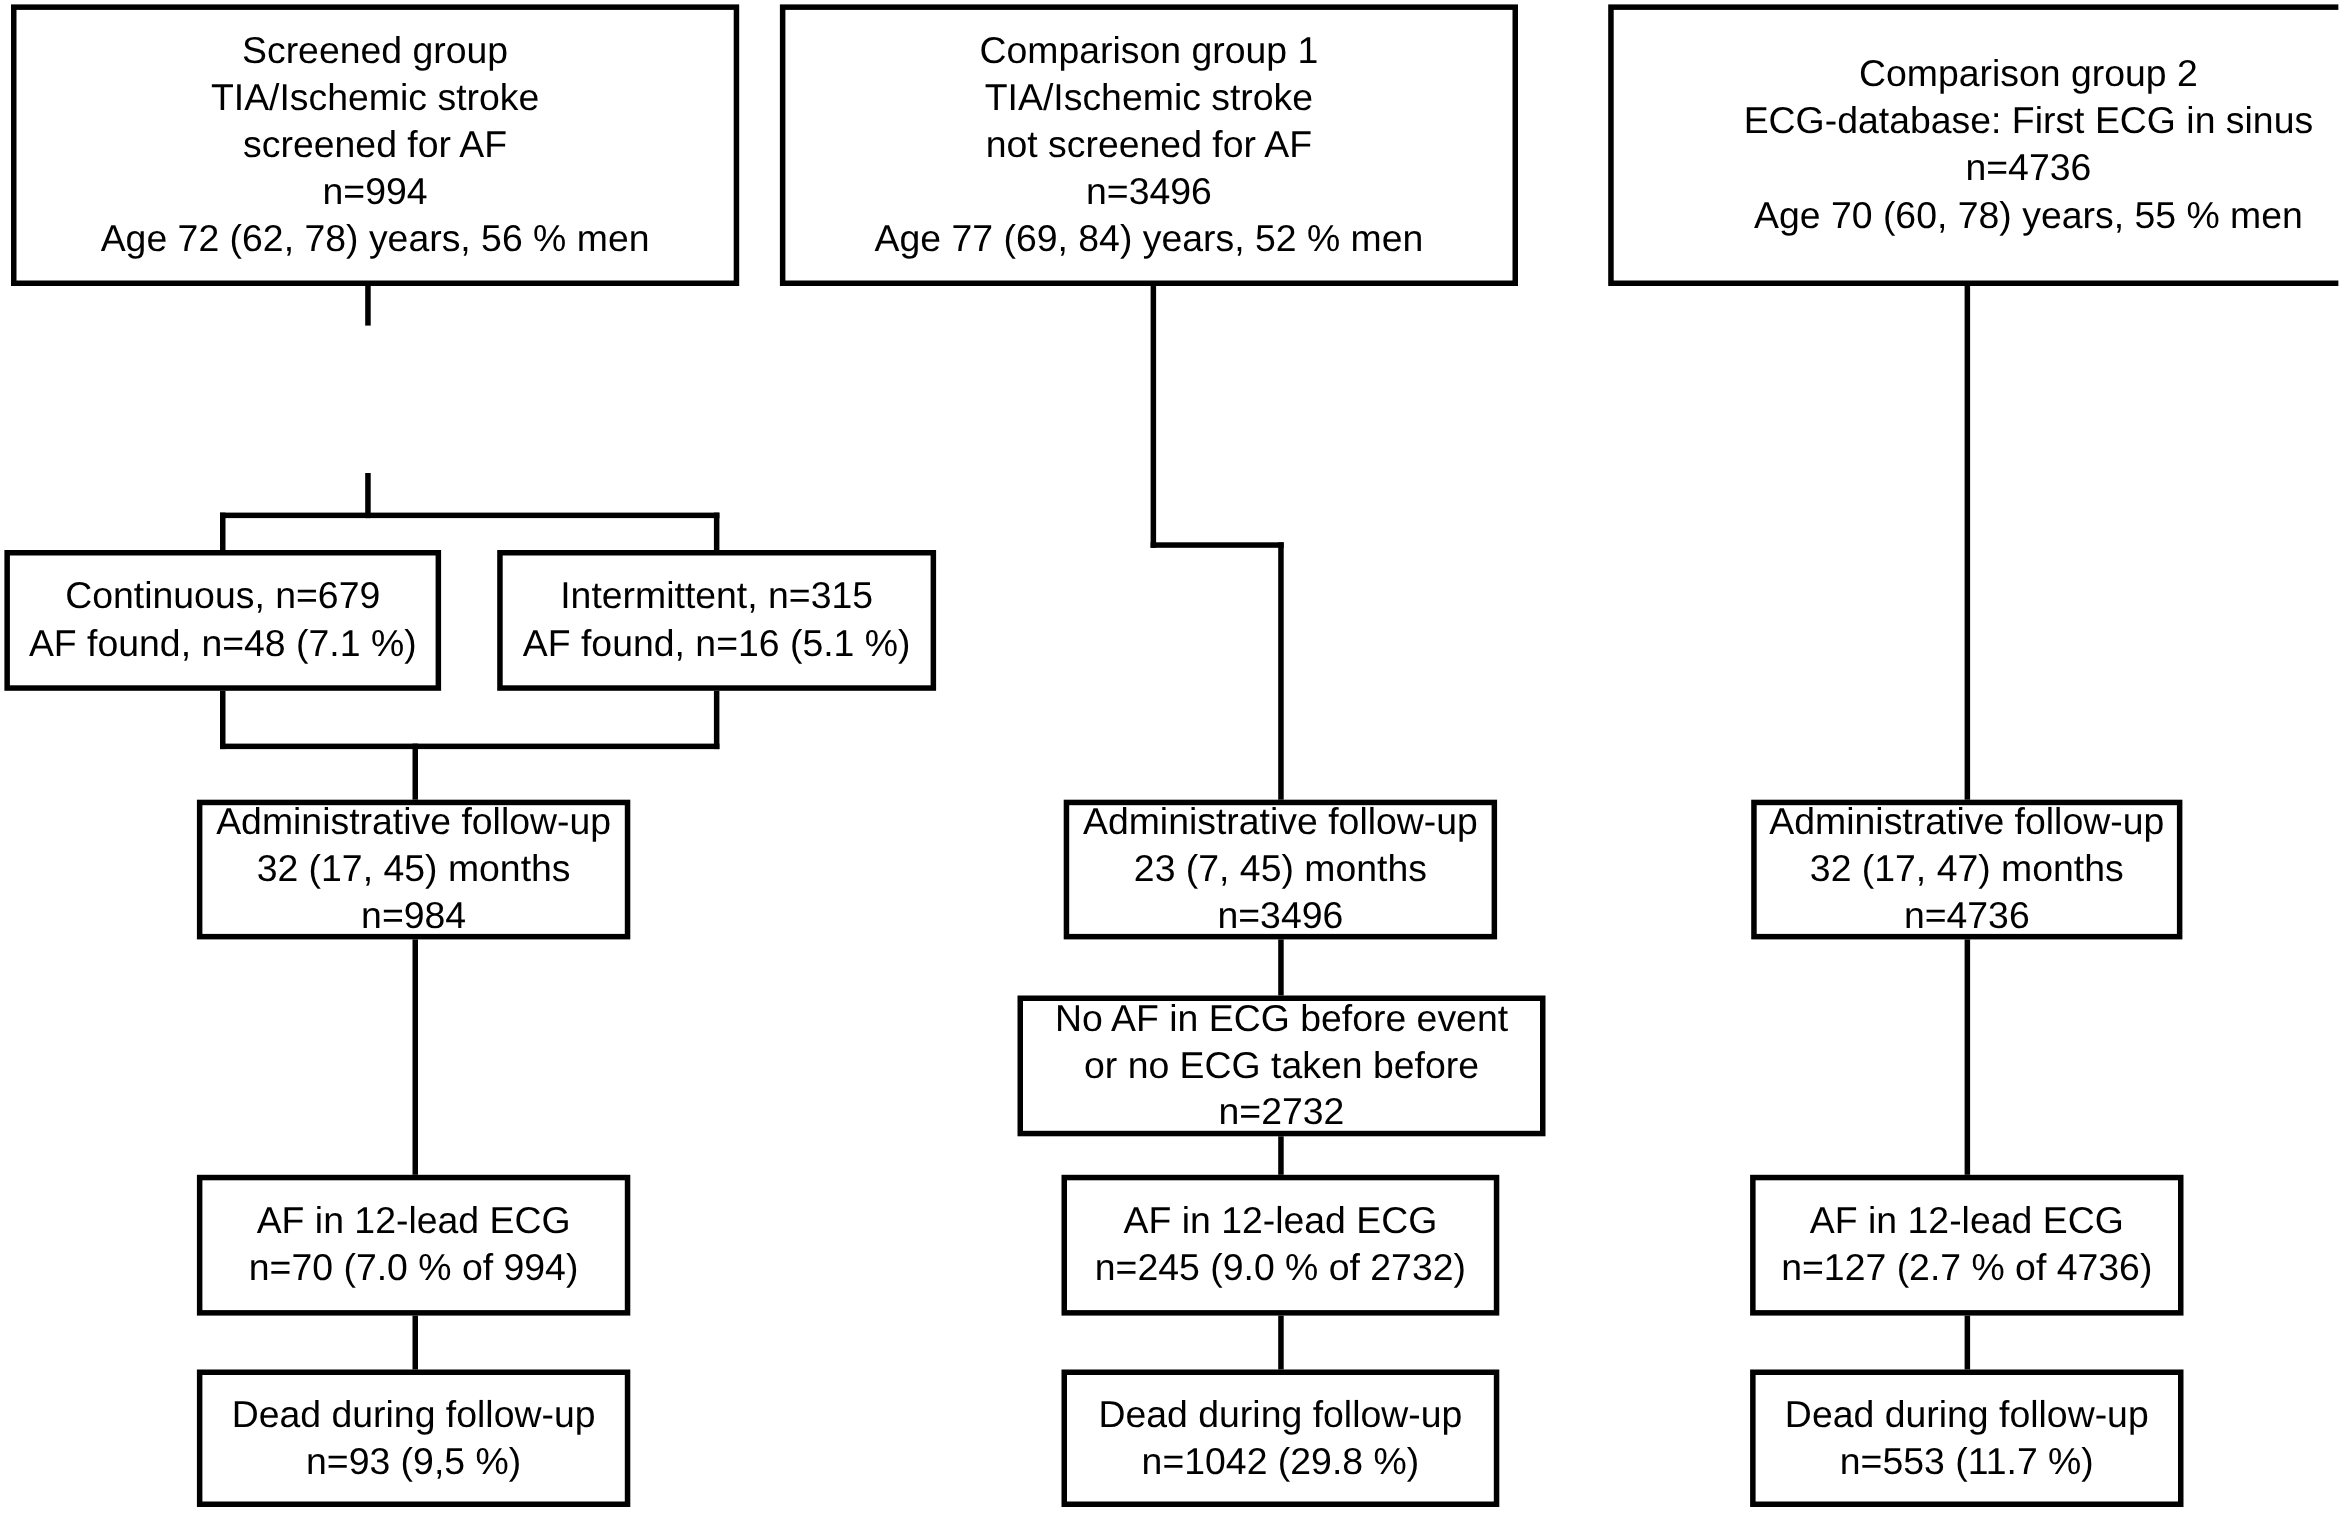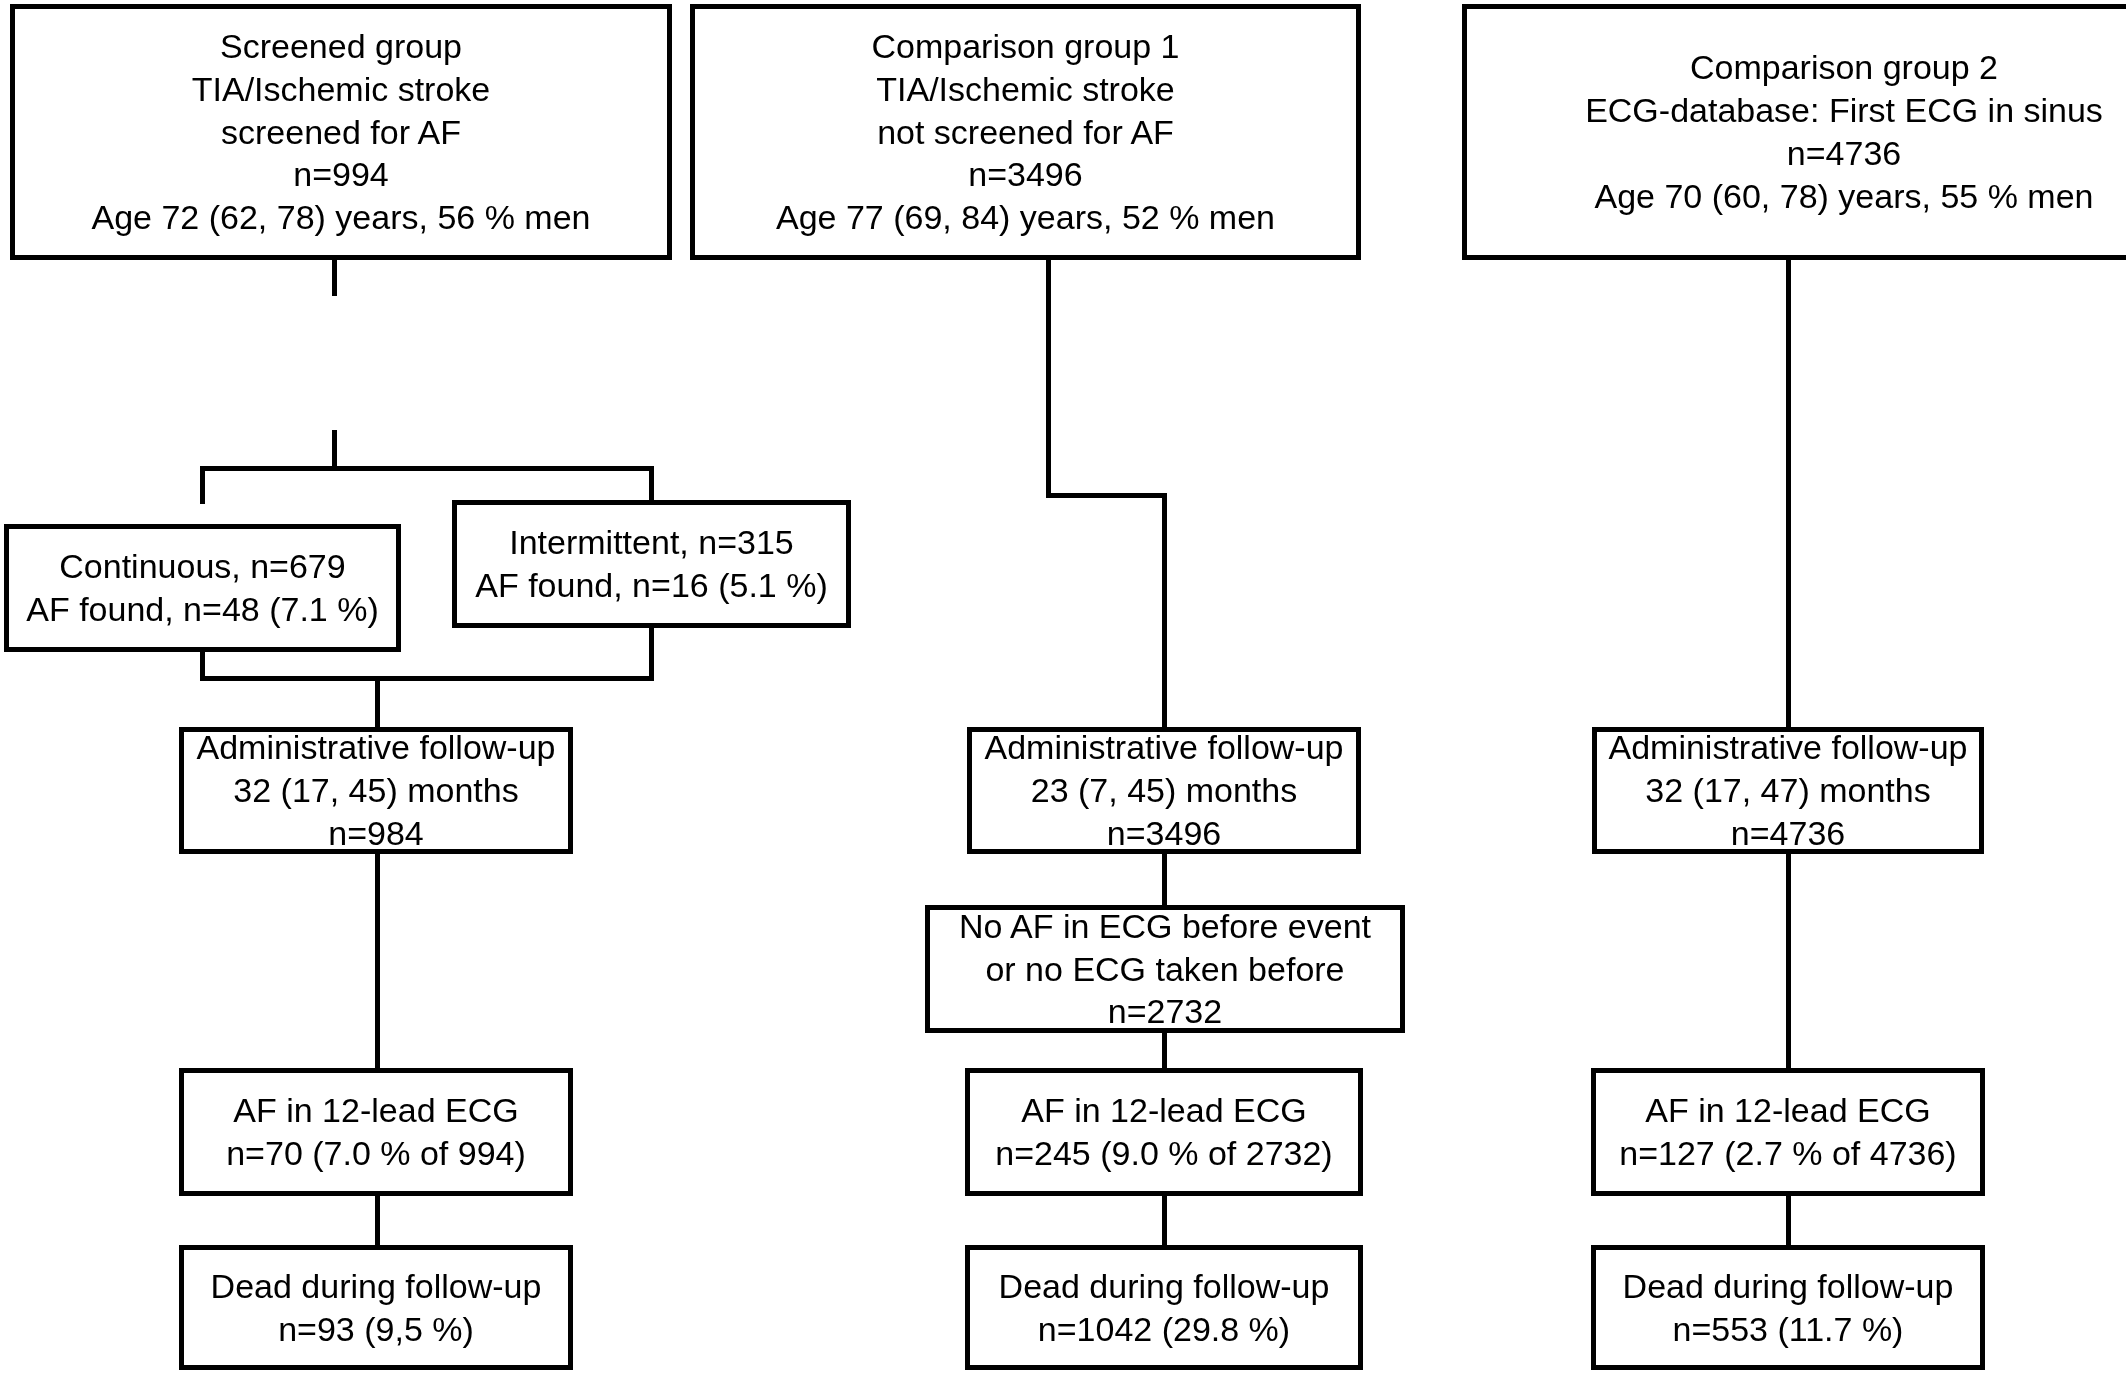--- a/index.html
+++ b/index.html
@@ -61,33 +61,33 @@
 
   <div class="line" style="left:1786px; top:256px; width:5px; height:475px"></div>
   <div class="line" style="left:1786px; top:852px; width:5px; height:220px"></div>
   <div class="line" style="left:1786px; top:1194px; width:5px; height:55px"></div>
 
   <div class="box" style="left:10px; top:4px; width:662px; height:256px">Screened group
 TIA/Ischemic stroke
 screened for AF
 n=994
 Age 72 (62, 78) years, 56 % men</div>
-  <div class="box" style="left:4px; top:524px; width:397px; height:128px">Continuous, n=679
+  <div class="box" style="left:4px; top:500px; width:397px; height:128px">Continuous, n=679
 AF found, n=48 (7.1 %)</div>
   <div class="box" style="left:452px; top:500px; width:399px; height:128px">Intermittent, n=315
 AF found, n=16 (5.1 %)</div>
   <div class="box" style="left:179px; top:727px; width:394px; height:127px">Administrative follow-up
 32 (17, 45) months
 n=984</div>
   <div class="box" style="left:179px; top:1068px; width:394px; height:128px">AF in 12-lead ECG
 n=70 (7.0 % of 994)</div>
   <div class="box" style="left:179px; top:1245px; width:394px; height:125px">Dead during follow-up
 n=93 (9,5 %)</div>
 
-  <div class="box" style="left:690px; top:4px; width:671px; height:256px">Comparison group 1
+  <div class="box" style="left:709px; top:4px; width:671px; height:256px">Comparison group 1
 TIA/Ischemic stroke
 not screened for AF
 n=3496
 Age 77 (69, 84) years, 52 % men</div>
   <div class="box" style="left:967px; top:727px; width:394px; height:127px">Administrative follow-up
 23 (7, 45) months
 n=3496</div>
   <div class="box" style="left:925px; top:905px; width:480px; height:128px">No AF in ECG before event
 or no ECG taken before
 n=2732</div>

